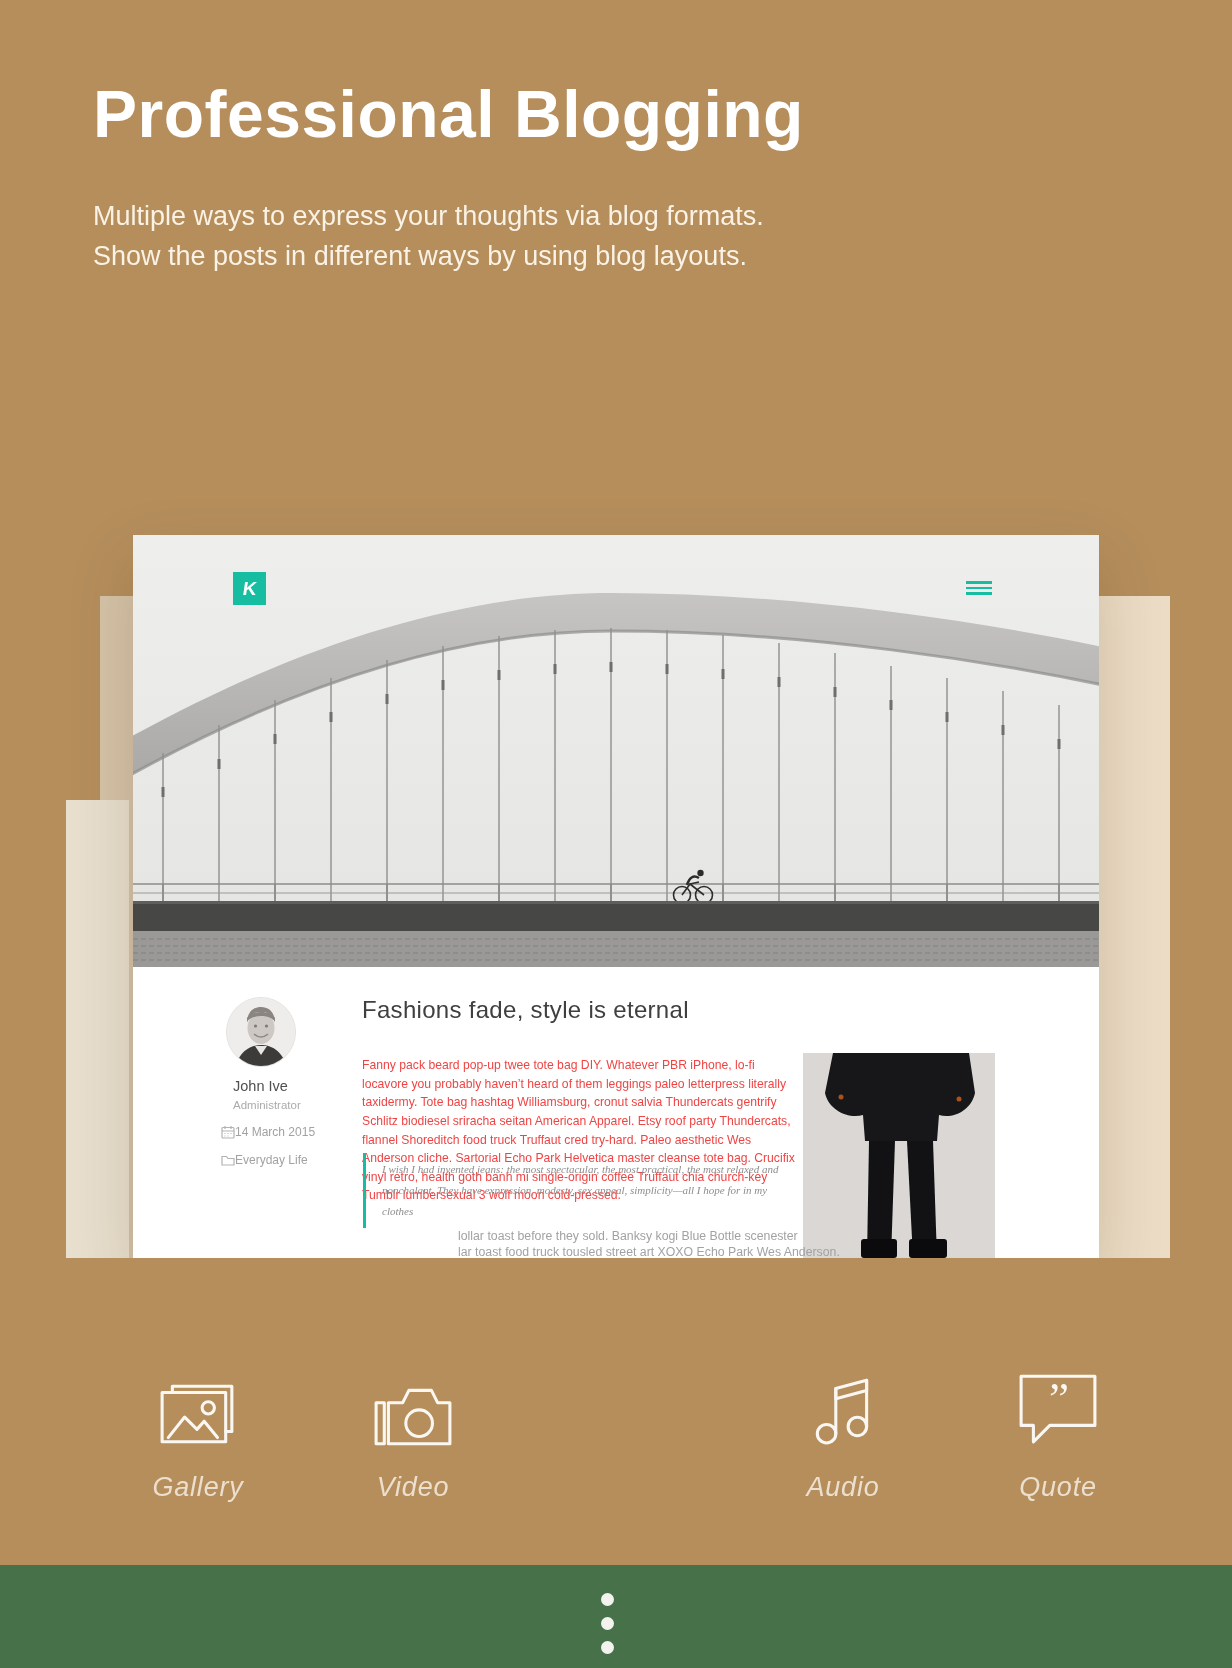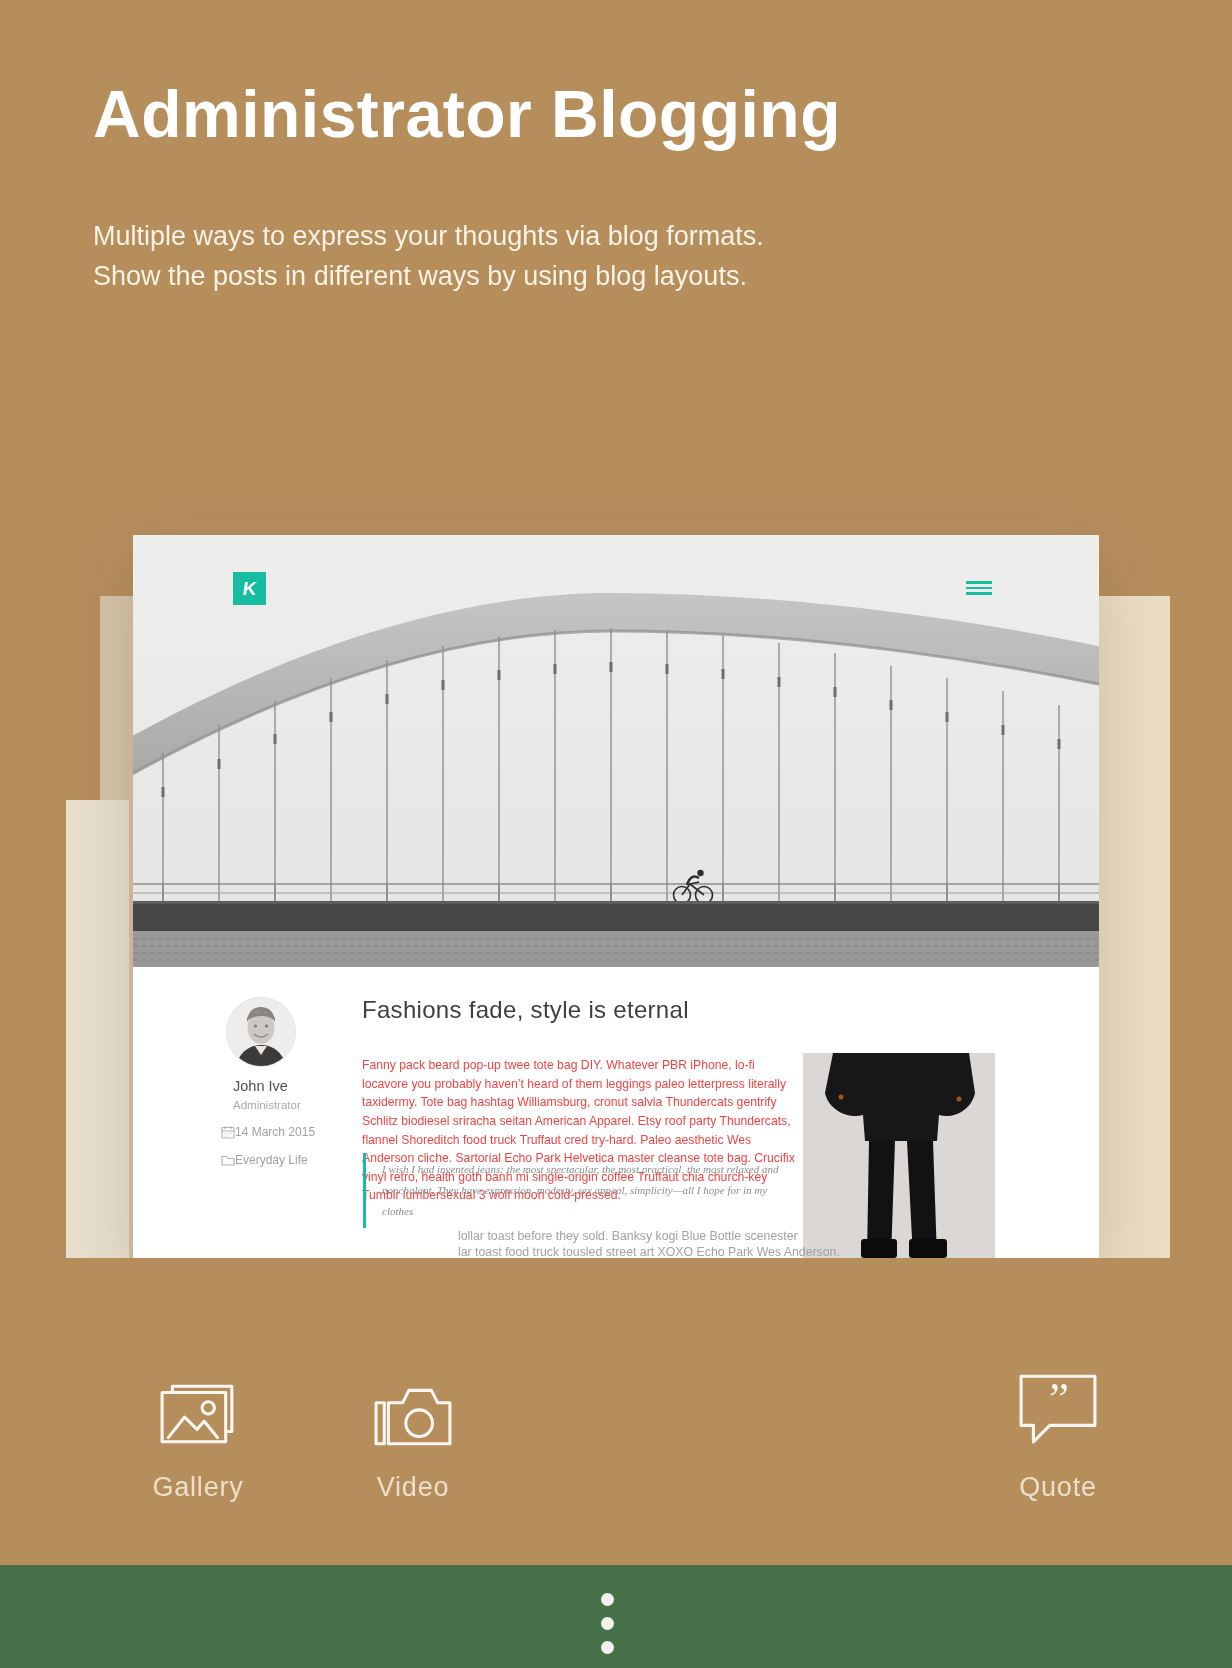--- a/index.html
+++ b/index.html
@@ -2,21 +2,21 @@
 <html><head>
 <meta charset="utf-8">
 <style>
   html,body{margin:0;padding:0;background:#b58e5c;}
   .page{position:relative;width:1232px;height:1668px;margin:0 auto;overflow:hidden;
         background:#b58e5c;font-family:"Liberation Sans",sans-serif;}
 
   
   .hero{position:absolute;left:93px;top:78px;width:1050px;color:#fff;}
   .hero h1{margin:0;font-size:66px;font-weight:700;letter-spacing:.5px;line-height:1.12;color:#ffffff;}
-  .hero .sub{margin-top:64px;font-size:27px;font-weight:400;line-height:40px;color:rgba(255,250,240,.93);}
+  .hero .sub{margin-top:44px;font-size:27px;font-weight:400;line-height:40px;color:rgba(255,250,240,.93);}
 
   
   .strip{position:absolute;}
   .strip-left-mid{left:100px;top:596px;width:33px;height:662px;background:#d5c3a8;}
   .strip-left-light{left:66px;top:800px;width:63px;height:458px;background:#e8dfce;}
   .strip-right{left:1099px;top:596px;width:71px;height:662px;background:#ecdcc5;}
 
   
   .card{position:absolute;left:133px;top:535px;width:966px;height:723px;background:#fff;
         overflow:hidden;box-shadow:0 26px 60px rgba(70,45,10,.18);z-index:2;}
@@ -44,34 +44,34 @@
   .pullquote{position:absolute;left:230px;top:618px;width:402px;border-left:3px solid #17bda1;
              padding:6px 0 6px 16px;font-family:"Liberation Serif",serif;font-style:italic;
              font-size:11px;line-height:21px;color:#8d8d8d;}
   .more-lines{position:absolute;left:325px;top:694px;font-size:12.3px;line-height:15.5px;color:#a2a2a2;}
   .fashion{position:absolute;left:670px;top:518px;width:192px;height:205px;display:block;}
 
   
   .band{position:absolute;left:0;top:1258px;width:1232px;height:307px;background:#b58e5c;z-index:3;}
   .feat{position:absolute;top:104px;width:160px;text-align:center;cursor:pointer;}
   .feat .ico{height:84px;display:flex;align-items:flex-end;justify-content:center;}
-  .feat .lbl{margin-top:26px;font-size:27px;letter-spacing:.8px;color:#ecdfce;font-weight:400;}
+  .feat .lbl{margin-top:26px;font-size:27px;letter-spacing:.8px;color:#ecdfce;font-weight:400;font-style:italic;}
 
   
   .footer{position:absolute;left:0;top:1565px;width:1232px;height:103px;background:#477149;z-index:4;}
   .dots{position:absolute;left:601px;top:28px;width:13px;cursor:pointer;}
   .dots i{display:block;width:13px;height:13px;border-radius:50%;background:#f4f2ef;margin-bottom:11px;}
 </style>
 </head>
 <body>
 
 <div class="page">
 
   <section class="hero">
-    <h1>Administrator Blogging</h1>
+    <h1>Professional Blogging</h1>
     <div class="sub">
       <div>Multiple ways to express your thoughts via blog formats.</div>
       <div>Show the posts in different ways by using blog layouts.</div>
     </div>
   </section>
 
   <div class="strip strip-left-mid"></div>
   <div class="strip strip-left-light"></div>
   <div class="strip strip-right"></div>
 
@@ -204,20 +204,31 @@
         <svg width="82" height="60" viewBox="0 0 80 58" stroke="#faf7f3" stroke-width="3" fill="none" stroke-linejoin="round" stroke-linecap="round">
           <path d="M4 16 h8 v40 h-8 Z"></path>
           <path d="M16 16 H30 L36 4 H58 L64 16 H76 V56 H16 Z"></path>
           <circle cx="46" cy="36" r="13"></circle>
         </svg>
       </div>
       <div class="lbl">Video</div>
     </div>
 
 
+    <div class="feat" style="left:763px">
+      <div class="ico">
+        <svg width="58" height="76" viewBox="0 0 56 74" stroke="#faf7f3" stroke-width="3" fill="none" stroke-linejoin="round" stroke-linecap="round">
+          <circle cx="12" cy="62" r="9"></circle>
+            <circle cx="42" cy="55" r="9"></circle>
+          <path d="M21 62 V18 M51 55 V10"></path>
+          <path d="M21 18 L51 10 L51 20 L21 28 Z"></path>
+        </svg>
+      </div>
+      <div class="lbl">Audio</div>
+    </div>
 
     <div class="feat" style="left:978px">
       <div class="ico">
         <svg width="82" height="74" viewBox="0 0 80 72" stroke="#faf7f3" stroke-width="3" fill="none" stroke-linejoin="round" stroke-linecap="round">
           <path d="M4 4 H76 V52 H32 L16 68 V52 H4 Z"></path>
           <text x="41" y="40" text-anchor="middle" font-size="44" fill="#faf7f3" stroke="none" font-family="Liberation Serif, serif">”</text>
         </svg>
       </div>
       <div class="lbl">Quote</div>
     </div>

